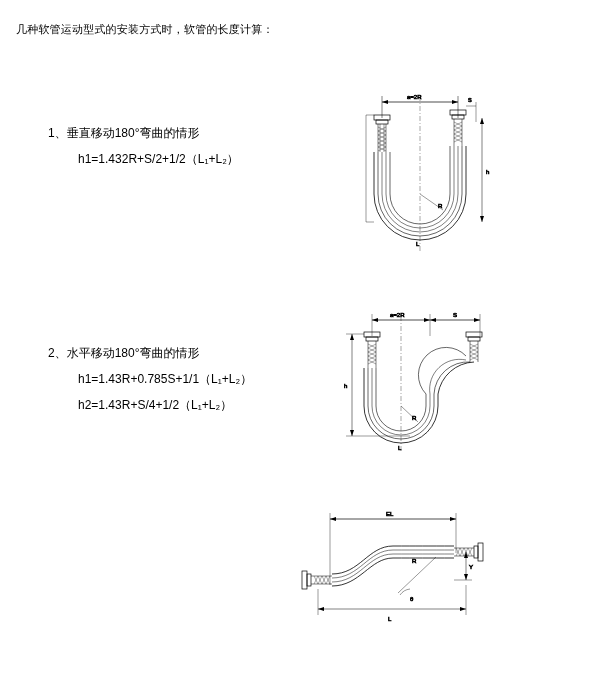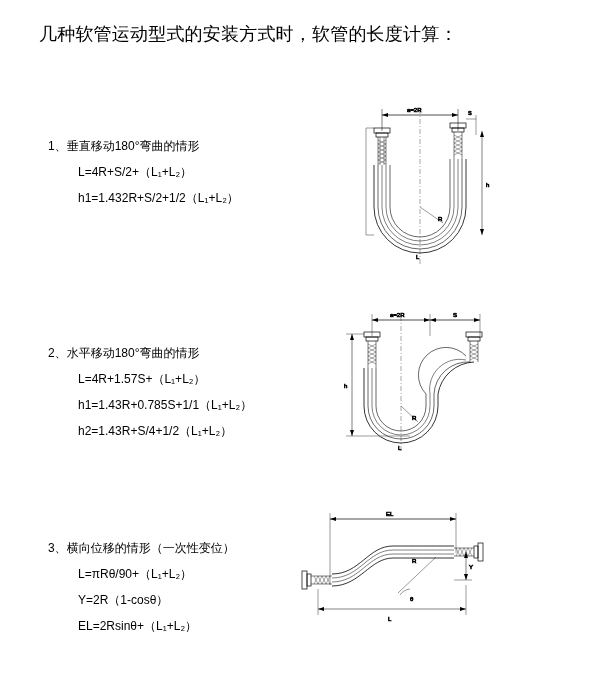--- a/index.html
+++ b/index.html
@@ -10,32 +10,32 @@
     width: 600px;
     height: 675px;
     background: #ffffff;
     font-family: "Liberation Sans", sans-serif;
     color: #000000;
     position: relative;
     overflow: hidden;
   }
   .page-title {
     position: absolute;
-    left: 39px;
+    left: 16px;
     top: 22px;
-    font-size: 18px;
+    font-size: 11px;
     letter-spacing: 0.2px;
     white-space: nowrap;
   }
   .section {
     position: absolute;
     left: 0;
     width: 600px;
   }
-  .sec1 { top: 95px; height: 190px; }
+  .sec1 { top: 82px; height: 190px; }
   .sec2 { top: 302px; height: 190px; }
   .sec3 { top: 505px; height: 165px; }
 
   .text-block {
     position: absolute;
     left: 48px;
     top: 38px;
     font-size: 12px;
     line-height: 26px;
   }
@@ -59,21 +59,20 @@
   .dim-txt-s { font-family: "Liberation Sans", sans-serif; font-size: 5.5px; fill: #000; }
 </style>
 </head>
 <body>
 
 <div class="page-title">几种软管运动型式的安装方式时，软管的长度计算：</div>
 
 <div class="section sec1">
   <div class="text-block">
     <div class="item-head">1、垂直移动180°弯曲的情形</div>
-    <div class="formula">L=4R+S/2+（L₁+L₂）</div>
     <div class="formula">h1=1.432R+S/2+1/2（L₁+L₂）</div>
   </div>
 
   <div class="fig fig1">
     <svg width="190" height="190" viewBox="0 0 190 190">
       <g stroke="#000" fill="none" stroke-width="0.7">
 
         <line x1="72" y1="20" x2="148" y2="20"></line>
         <path d="M72,20 l6,-2 l0,4 z" fill="#000" stroke="none"></path>
         <path d="M148,20 l-6,-2 l0,4 z" fill="#000" stroke="none"></path>
@@ -146,21 +145,20 @@
         <line x1="56" y1="33" x2="64" y2="33" stroke-width="0.4"></line>
         <line x1="56" y1="140" x2="64" y2="140" stroke-width="0.4"></line>
       </g>
     </svg>
   </div>
 </div>
 
 <div class="section sec2">
   <div class="text-block">
     <div class="item-head">2、水平移动180°弯曲的情形</div>
-    <div class="formula">L=4R+1.57S+（L₁+L₂）</div>
     <div class="formula">h1=1.43R+0.785S+1/1（L₁+L₂）</div>
     <div class="formula">h2=1.43R+S/4+1/2（L₁+L₂）</div>
   </div>
 
   <div class="fig fig2">
     <svg width="190" height="180" viewBox="0 0 190 180">
       <g stroke="#000" fill="none" stroke-width="0.7">
 
         <line x1="62" y1="18" x2="120" y2="18"></line>
         <path d="M62,18 l6,-2 l0,4 z" fill="#000" stroke="none"></path>
@@ -225,26 +223,20 @@
 
         <text class="dim-txt" x="88" y="148">L</text>
 
         <line x1="91" y1="14" x2="91" y2="150" stroke-width="0.35" stroke-dasharray="5,2,1,2"></line>
       </g>
     </svg>
   </div>
 </div>
 
 <div class="section sec3">
-  <div class="text-block">
-    <div class="item-head">3、横向位移的情形（一次性变位）</div>
-    <div class="formula">L=πRθ/90+（L₁+L₂）</div>
-    <div class="formula">Y=2R（1-cosθ）</div>
-    <div class="formula">EL=2Rsinθ+（L₁+L₂）</div>
-  </div>
 
   <div class="fig fig3">
     <svg width="210" height="145" viewBox="0 0 210 145">
       <g stroke="#000" fill="none" stroke-width="0.7">
 
         <line x1="42" y1="14" x2="168" y2="14"></line>
         <path d="M42,14 l6,-2 l0,4 z" fill="#000" stroke="none"></path>
         <path d="M168,14 l-6,-2 l0,4 z" fill="#000" stroke="none"></path>
         <text class="dim-txt" x="98" y="11">EL</text>
         <line x1="42" y1="8" x2="42" y2="80" stroke-width="0.4"></line>

